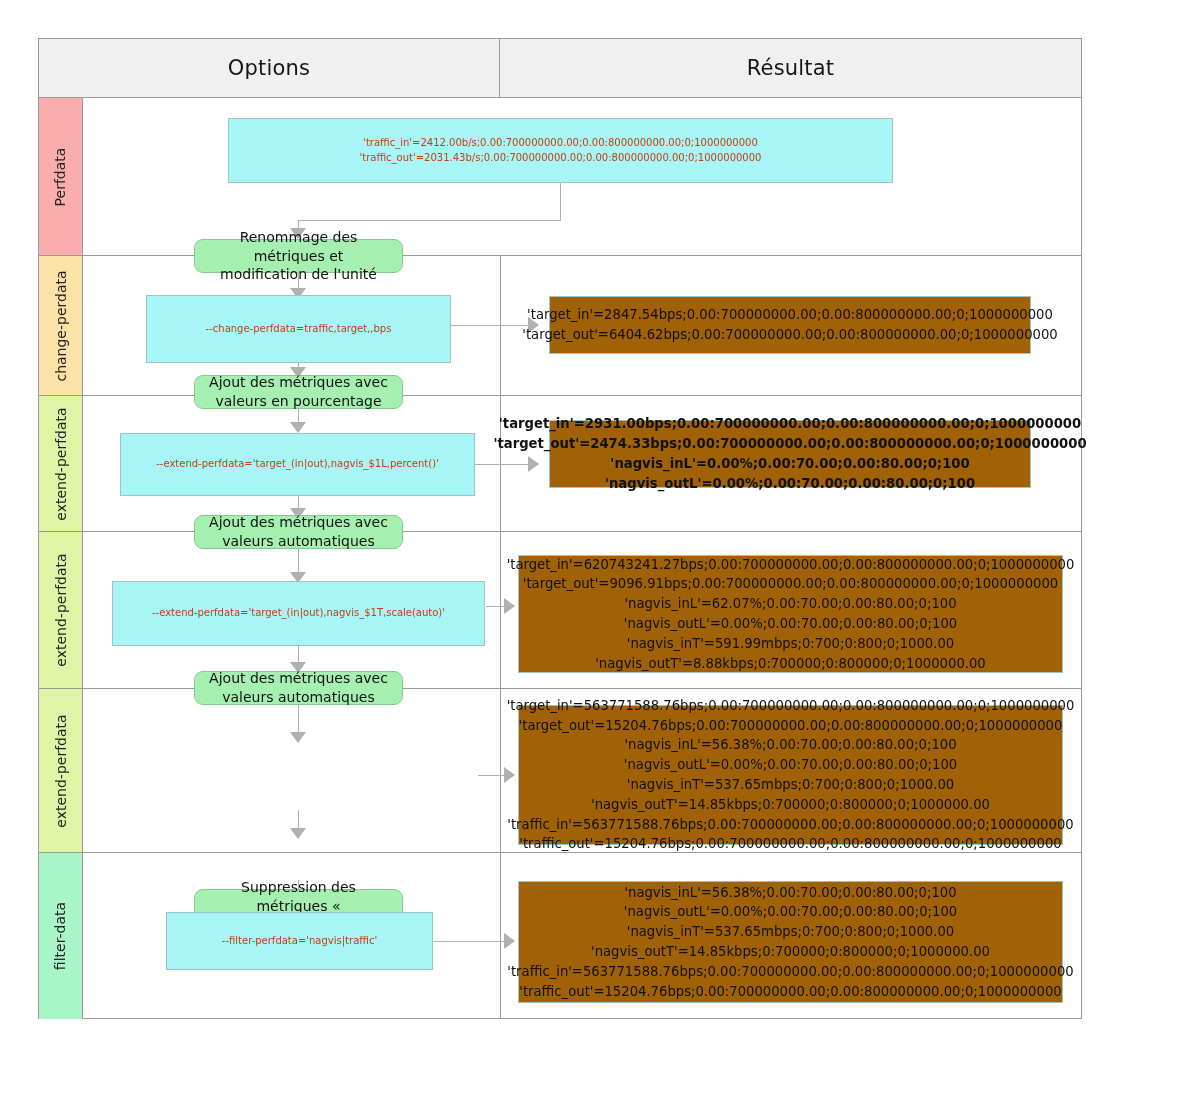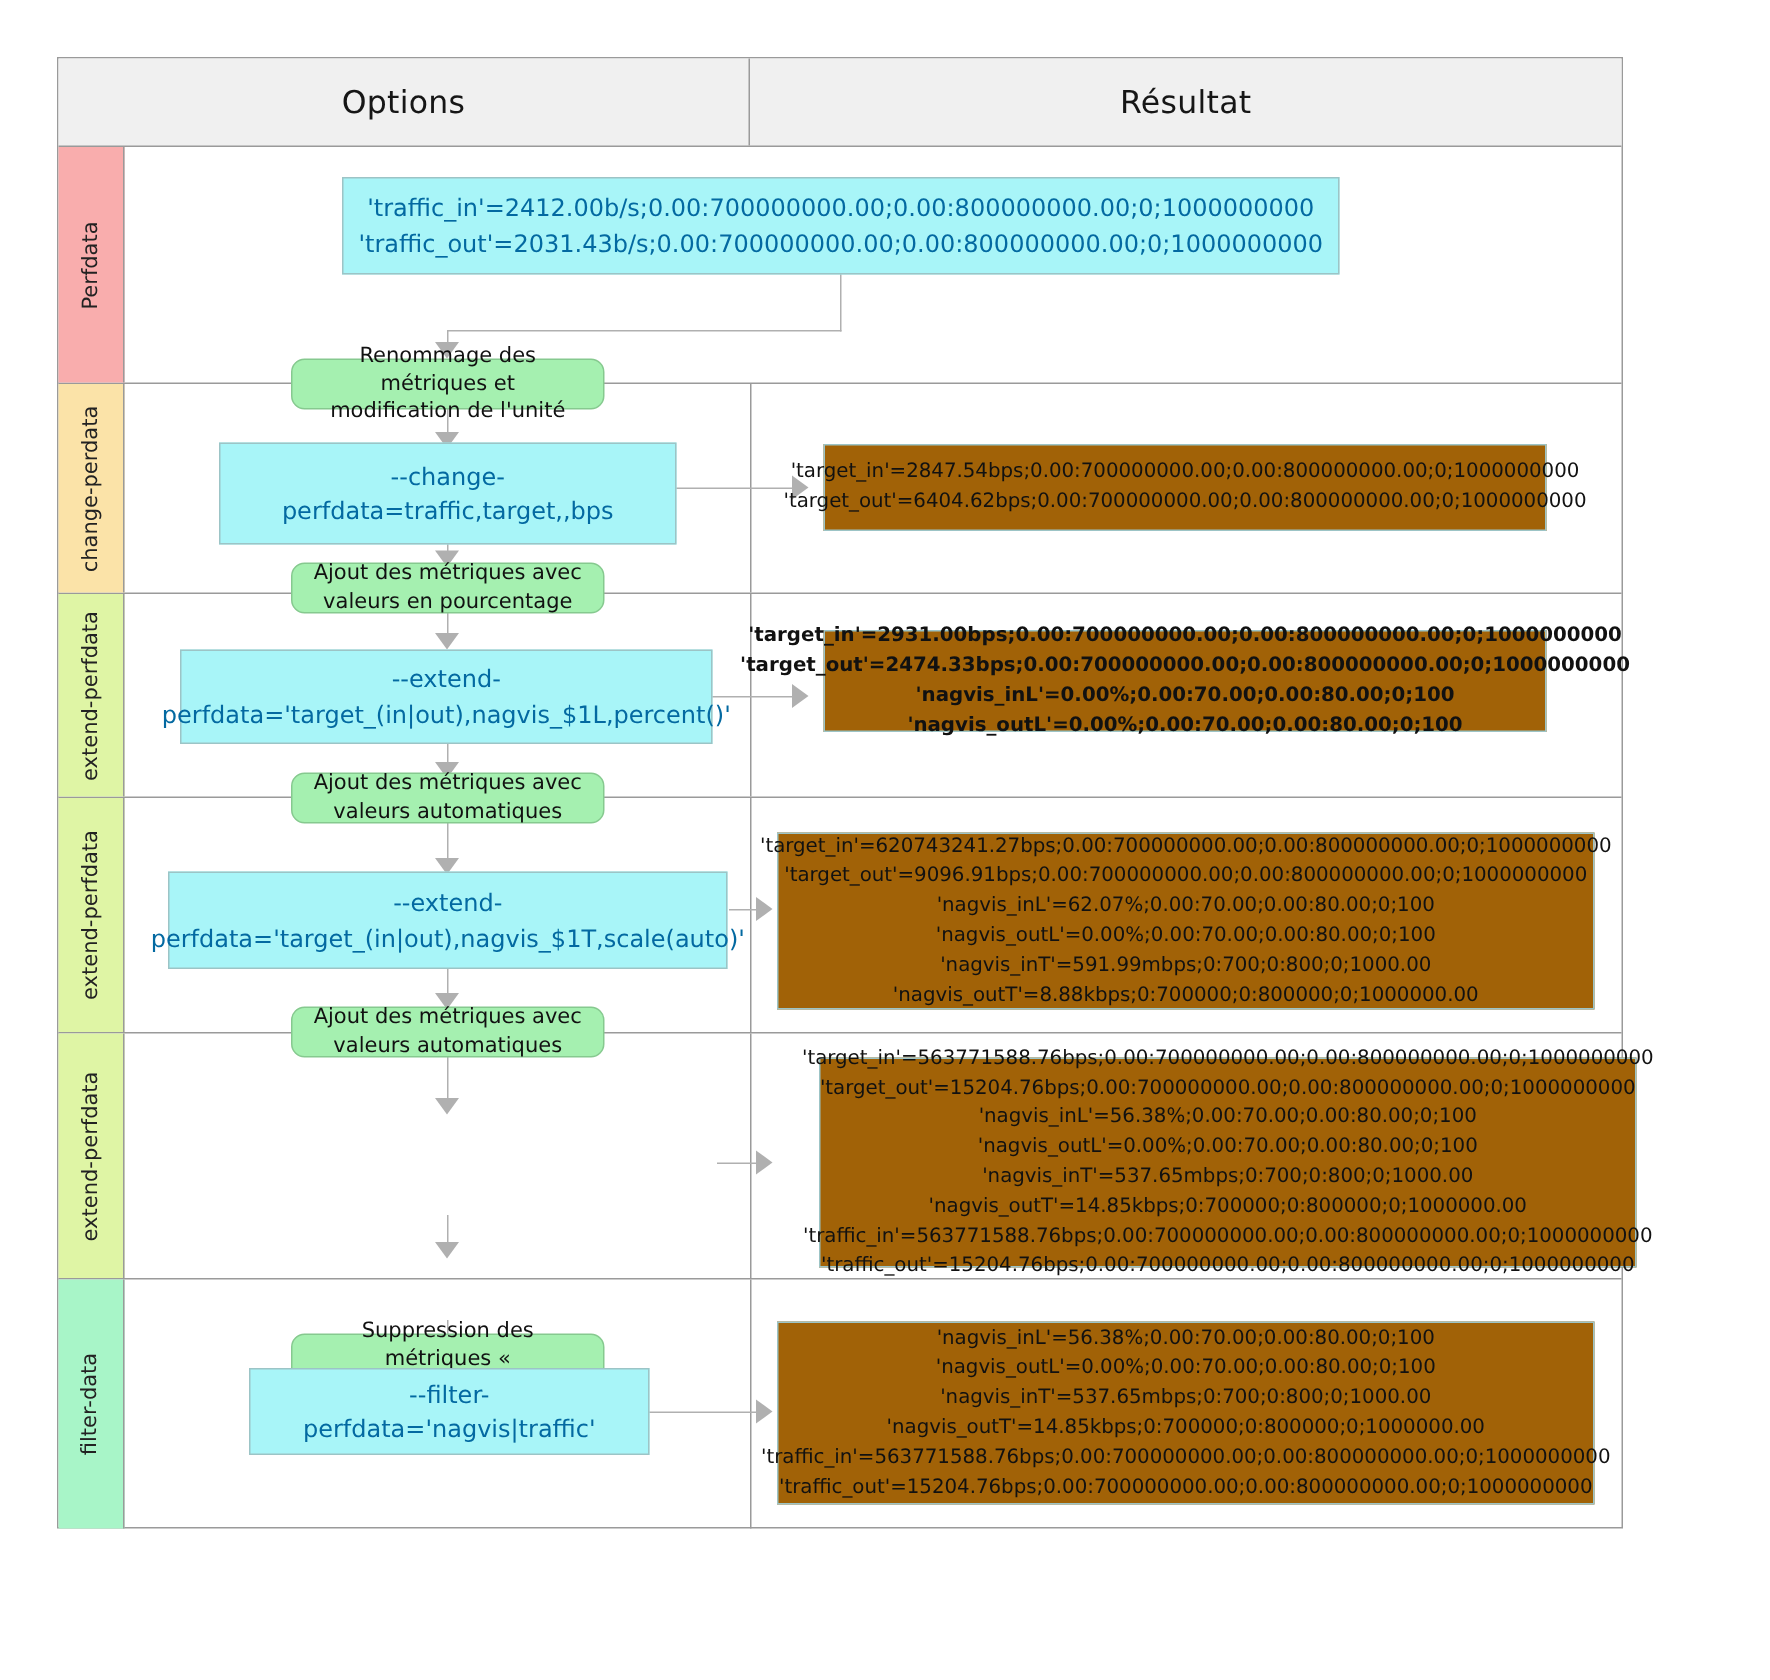--- a/index.html
+++ b/index.html
@@ -60,22 +60,22 @@
 
   
   .node{
     position:absolute;box-sizing:border-box;
     display:flex;align-items:center;justify-content:center;
     text-align:center;
   }
   .opt-box{
     background:#a8f5f8;
     border:1px solid #9cc4c6;
-    font-size:16px;
-    color:#0369a1;
+    font-size:10px;
+    color:#c2410c;
     padding:4px 10px;
     line-height:1.45;
   }
   .res-box{
     background:#a16207;
     border:1px solid #9cc4c6;
     font-size:13.2px;
     color:#111;
     padding:6px 10px;
     line-height:1.5;
@@ -239,21 +239,21 @@
 'target_out'=9096.91bps;0.00:700000000.00;0.00:800000000.00;0;1000000000
 'nagvis_inL'=62.07%;0.00:70.00;0.00:80.00;0;100
 'nagvis_outL'=0.00%;0.00:70.00;0.00:80.00;0;100
 'nagvis_inT'=591.99mbps;0:700;0:800;0;1000.00
 'nagvis_outT'=8.88kbps;0:700000;0:800000;0;1000000.00</div>
 
   <div class="node step" style="left:194px;top:671px;width:209px;height:34px;white-space:pre-line;">Ajout des métriques avec
 valeurs automatiques</div>
 
 
-  <div class="node res-box" style="left:518px;top:705px;width:545px;height:140px;margin-left:28px;">'target_in'=563771588.76bps;0.00:700000000.00;0.00:800000000.00;0;1000000000
+  <div class="node res-box" style="left:518px;top:705px;width:545px;height:140px;">'target_in'=563771588.76bps;0.00:700000000.00;0.00:800000000.00;0;1000000000
 'target_out'=15204.76bps;0.00:700000000.00;0.00:800000000.00;0;1000000000
 'nagvis_inL'=56.38%;0.00:70.00;0.00:80.00;0;100
 'nagvis_outL'=0.00%;0.00:70.00;0.00:80.00;0;100
 'nagvis_inT'=537.65mbps;0:700;0:800;0;1000.00
 'nagvis_outT'=14.85kbps;0:700000;0:800000;0;1000000.00
 'traffic_in'=563771588.76bps;0.00:700000000.00;0.00:800000000.00;0;1000000000
 'traffic_out'=15204.76bps;0.00:700000000.00;0.00:800000000.00;0;1000000000</div>
 
   <div class="node step" style="left:194px;top:889px;width:209px;height:34px;white-space:pre-line;">Suppression des métriques «
 target »</div>

